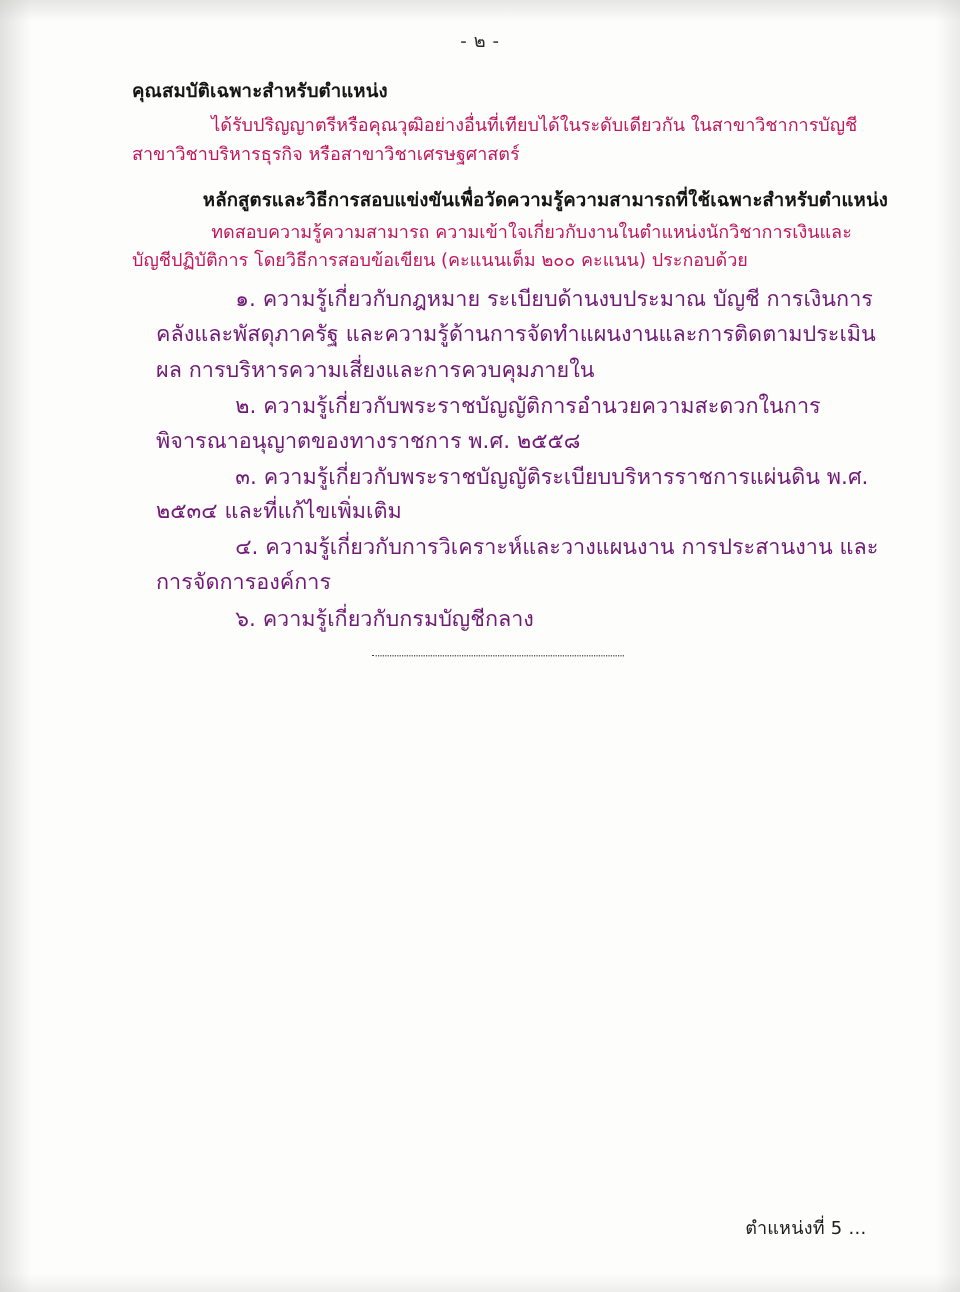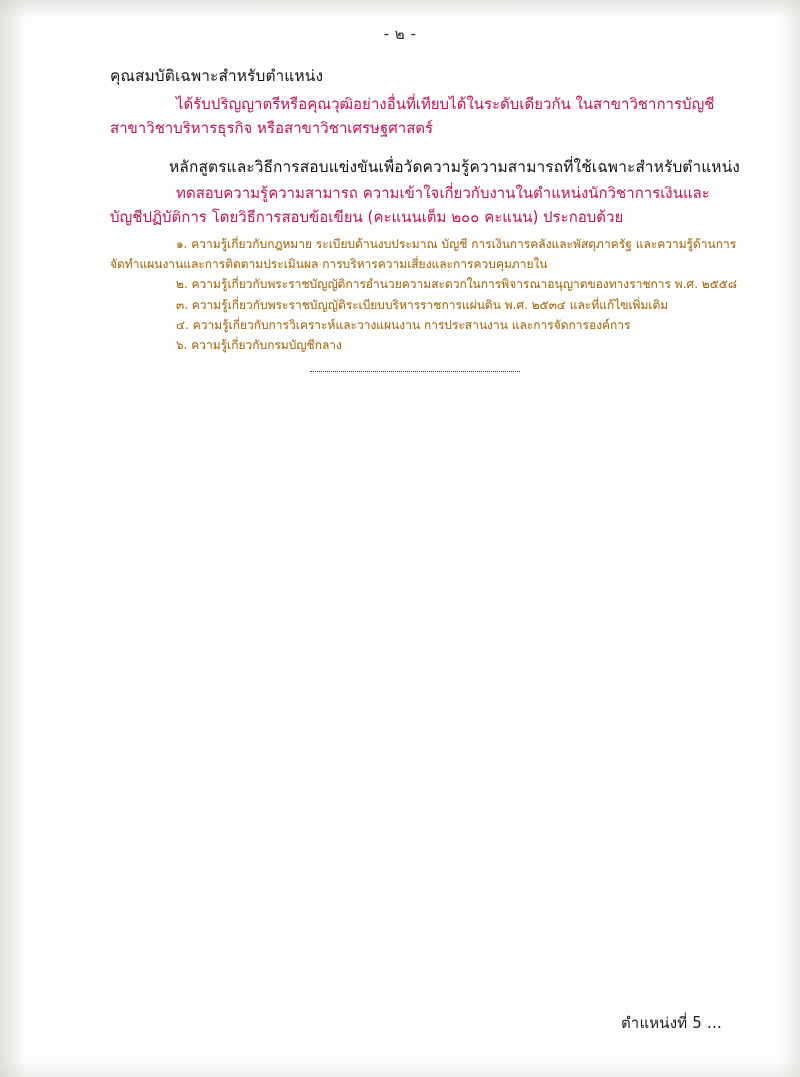--- a/index.html
+++ b/index.html
@@ -63,21 +63,21 @@
 
   .content {
     position: absolute;
     left: 110px;
     top: 64px;
     width: 630px;
   }
 
   .heading {
     font-size: 15.5px;
-    font-weight: 400;
+    font-weight: 700;
     color: #151515;
     margin: 0 0 4px 0;
     line-height: 1.55;
     letter-spacing: 0.1px;
   }
   .heading-2 {
     margin-top: 14px;
     margin-bottom: 2px;
     text-align: right;
   }
@@ -92,25 +92,26 @@
   .indent {
     text-indent: 66px;
   }
 
   .list {
     margin: 6px 0 0 0;
     padding: 0;
     list-style: none;
   }
   .list li {
-    font-size: 12px;
+    font-size: 18px;
     line-height: 1.62;
-    color: #a16207;
+    color: #701a75;
     margin-bottom: 1px;
     text-indent: 66px;
+    margin-left: 20px;
   }
 
   .dotline {
     margin-top: 14px;
     margin-left: 200px;
     width: 210px;
     border-bottom: 1.5px dotted #3a3a3a;
     height: 1px;
   }
 

